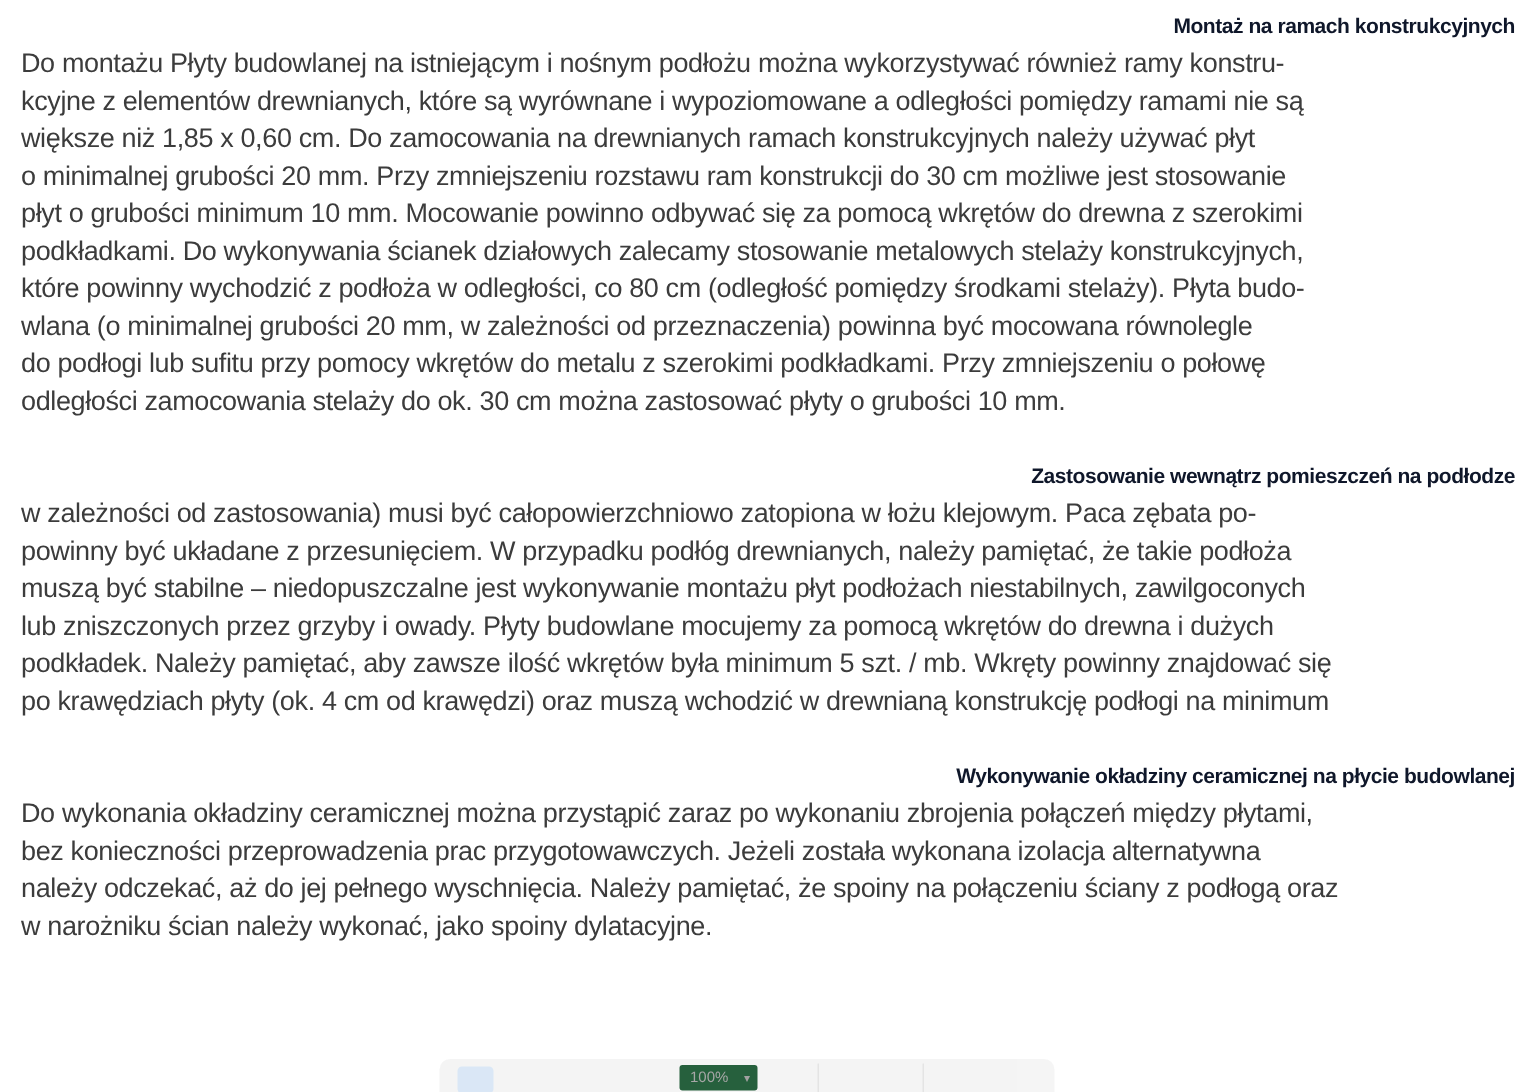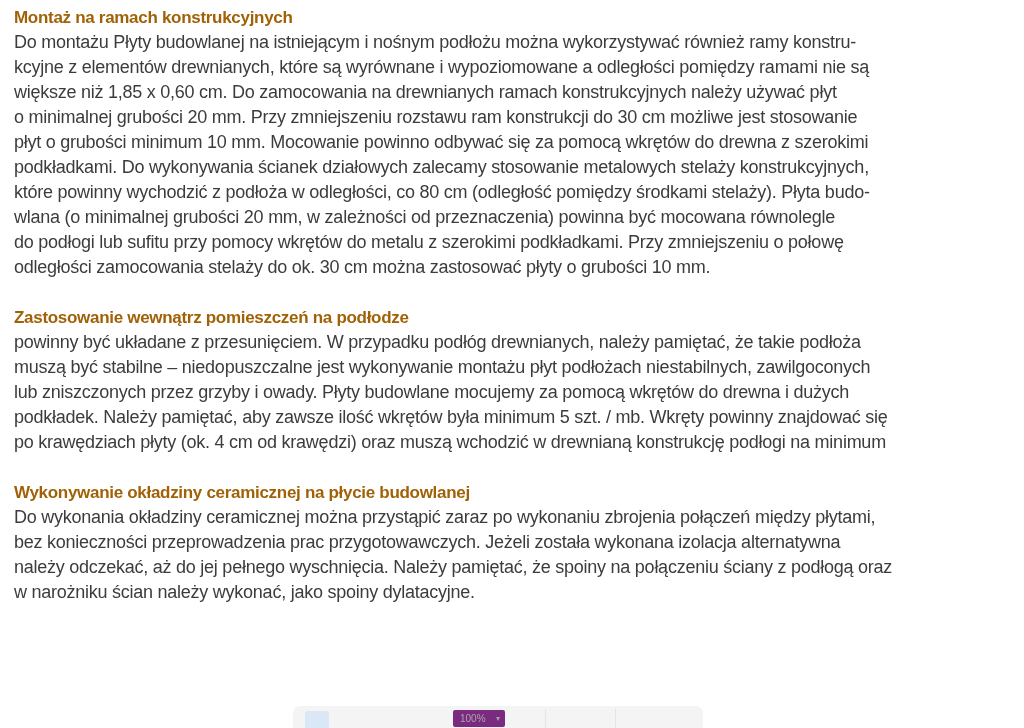--- a/index.html
+++ b/index.html
@@ -12,26 +12,27 @@
   }
   .doc {
     position: absolute;
     top: 0; left: 0;
     width: 1024px;
     padding: 5px 14px 0 14px;
     color: #3c3c3c;
   }
   .doc-section { margin: 0 0 25px 0; }
   .doc-heading {
-    font-size: 17px;
+    font-size: 14px;
     font-weight: bold;
-    color: #a16207;
+    color: #0f172a;
     line-height: 25px;
     letter-spacing: -0.3px;
     white-space: nowrap;
+    text-align: right;
   }
   .doc-line {
     font-size: 18px;
     line-height: 25px;
     letter-spacing: -0.25px;
     white-space: nowrap;
   }
   
   .viewer-toolbar {
     position: absolute;
@@ -47,21 +48,21 @@
     position: absolute;
     left: 12px; top: 5px;
     width: 24px; height: 18px;
     background: #d7e6f6;
     border-radius: 3px;
   }
   .zoom-select {
     position: absolute;
     left: 160px; top: 4px;
     width: 52px; height: 17px;
-    background: #701a75;
+    background: #14532d;
     border-radius: 2px;
     color: #a0a0a0;
     font-size: 10px;
     line-height: 17px;
     text-align: left;
     padding-left: 7px;
   }
   .zoom-caret {
     position: absolute;
     right: 5px; top: 0;
@@ -90,20 +91,21 @@
       <div class="doc-line">o minimalnej grubości 20 mm. Przy zmniejszeniu rozstawu ram konstrukcji do 30 cm możliwe jest stosowanie</div>
       <div class="doc-line">płyt o grubości minimum 10 mm. Mocowanie powinno odbywać się za pomocą wkrętów do drewna z szerokimi</div>
       <div class="doc-line">podkładkami. Do wykonywania ścianek działowych zalecamy stosowanie metalowych stelaży konstrukcyjnych,</div>
       <div class="doc-line">które powinny wychodzić z podłoża w odległości, co 80 cm (odległość pomiędzy środkami stelaży). Płyta budo-</div>
       <div class="doc-line">wlana (o minimalnej grubości 20 mm, w zależności od przeznaczenia) powinna być mocowana równolegle</div>
       <div class="doc-line">do podłogi lub sufitu przy pomocy wkrętów do metalu z szerokimi podkładkami. Przy zmniejszeniu o połowę</div>
       <div class="doc-line">odległości zamocowania stelaży do ok. 30 cm można zastosować płyty o grubości 10 mm.</div>
     </section>
     <section class="doc-section">
       <h2 class="doc-heading">Zastosowanie wewnątrz pomieszczeń na podłodze</h2>
+      <div class="doc-line">w zależności od zastosowania) musi być całopowierzchniowo zatopiona w łożu klejowym. Paca zębata po-</div>
       <div class="doc-line">powinny być układane z przesunięciem. W przypadku podłóg drewnianych, należy pamiętać, że takie podłoża</div>
       <div class="doc-line">muszą być stabilne – niedopuszczalne jest wykonywanie montażu płyt podłożach niestabilnych, zawilgoconych</div>
       <div class="doc-line">lub zniszczonych przez grzyby i owady. Płyty budowlane mocujemy za pomocą wkrętów do drewna i dużych</div>
       <div class="doc-line">podkładek. Należy pamiętać, aby zawsze ilość wkrętów była minimum 5 szt. / mb. Wkręty powinny znajdować się</div>
       <div class="doc-line">po krawędziach płyty (ok. 4 cm od krawędzi) oraz muszą wchodzić w drewnianą konstrukcję podłogi na minimum</div>
     </section>
     <section class="doc-section">
       <h2 class="doc-heading">Wykonywanie okładziny ceramicznej na płycie budowlanej</h2>
       <div class="doc-line">Do wykonania okładziny ceramicznej można przystąpić zaraz po wykonaniu zbrojenia połączeń między płytami,</div>
       <div class="doc-line">bez konieczności przeprowadzenia prac przygotowawczych. Jeżeli została wykonana izolacja alternatywna</div>

